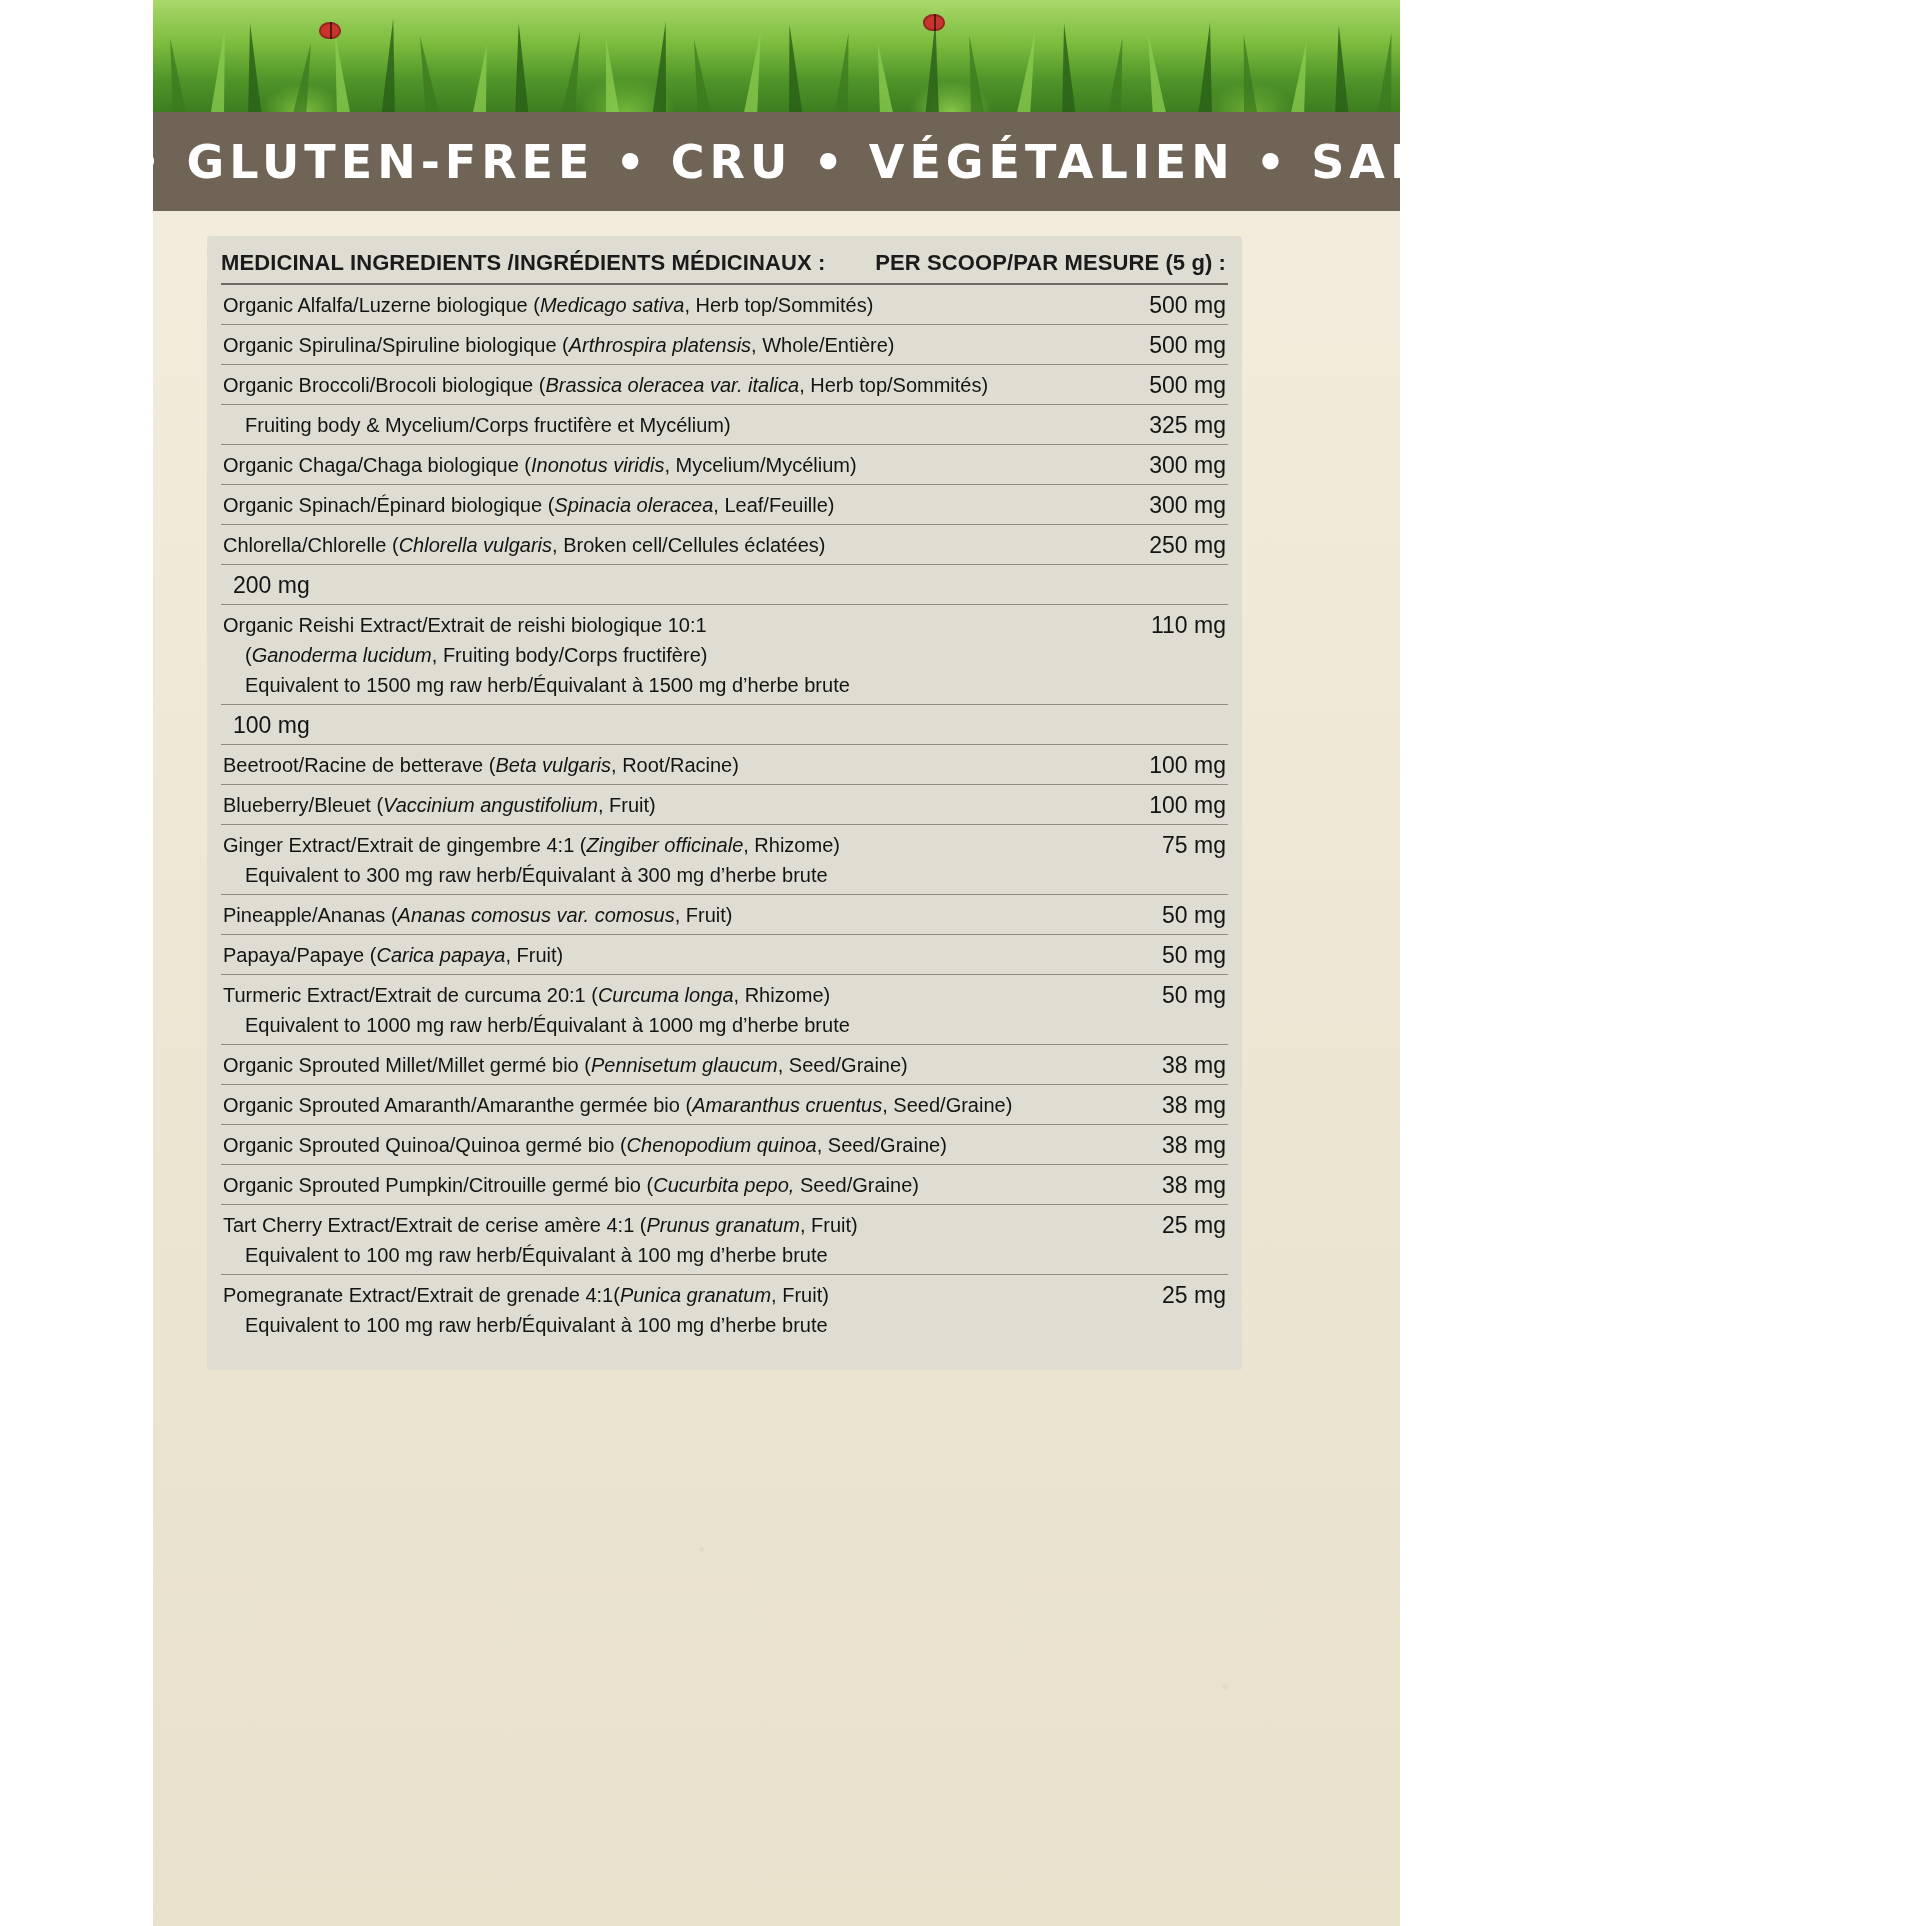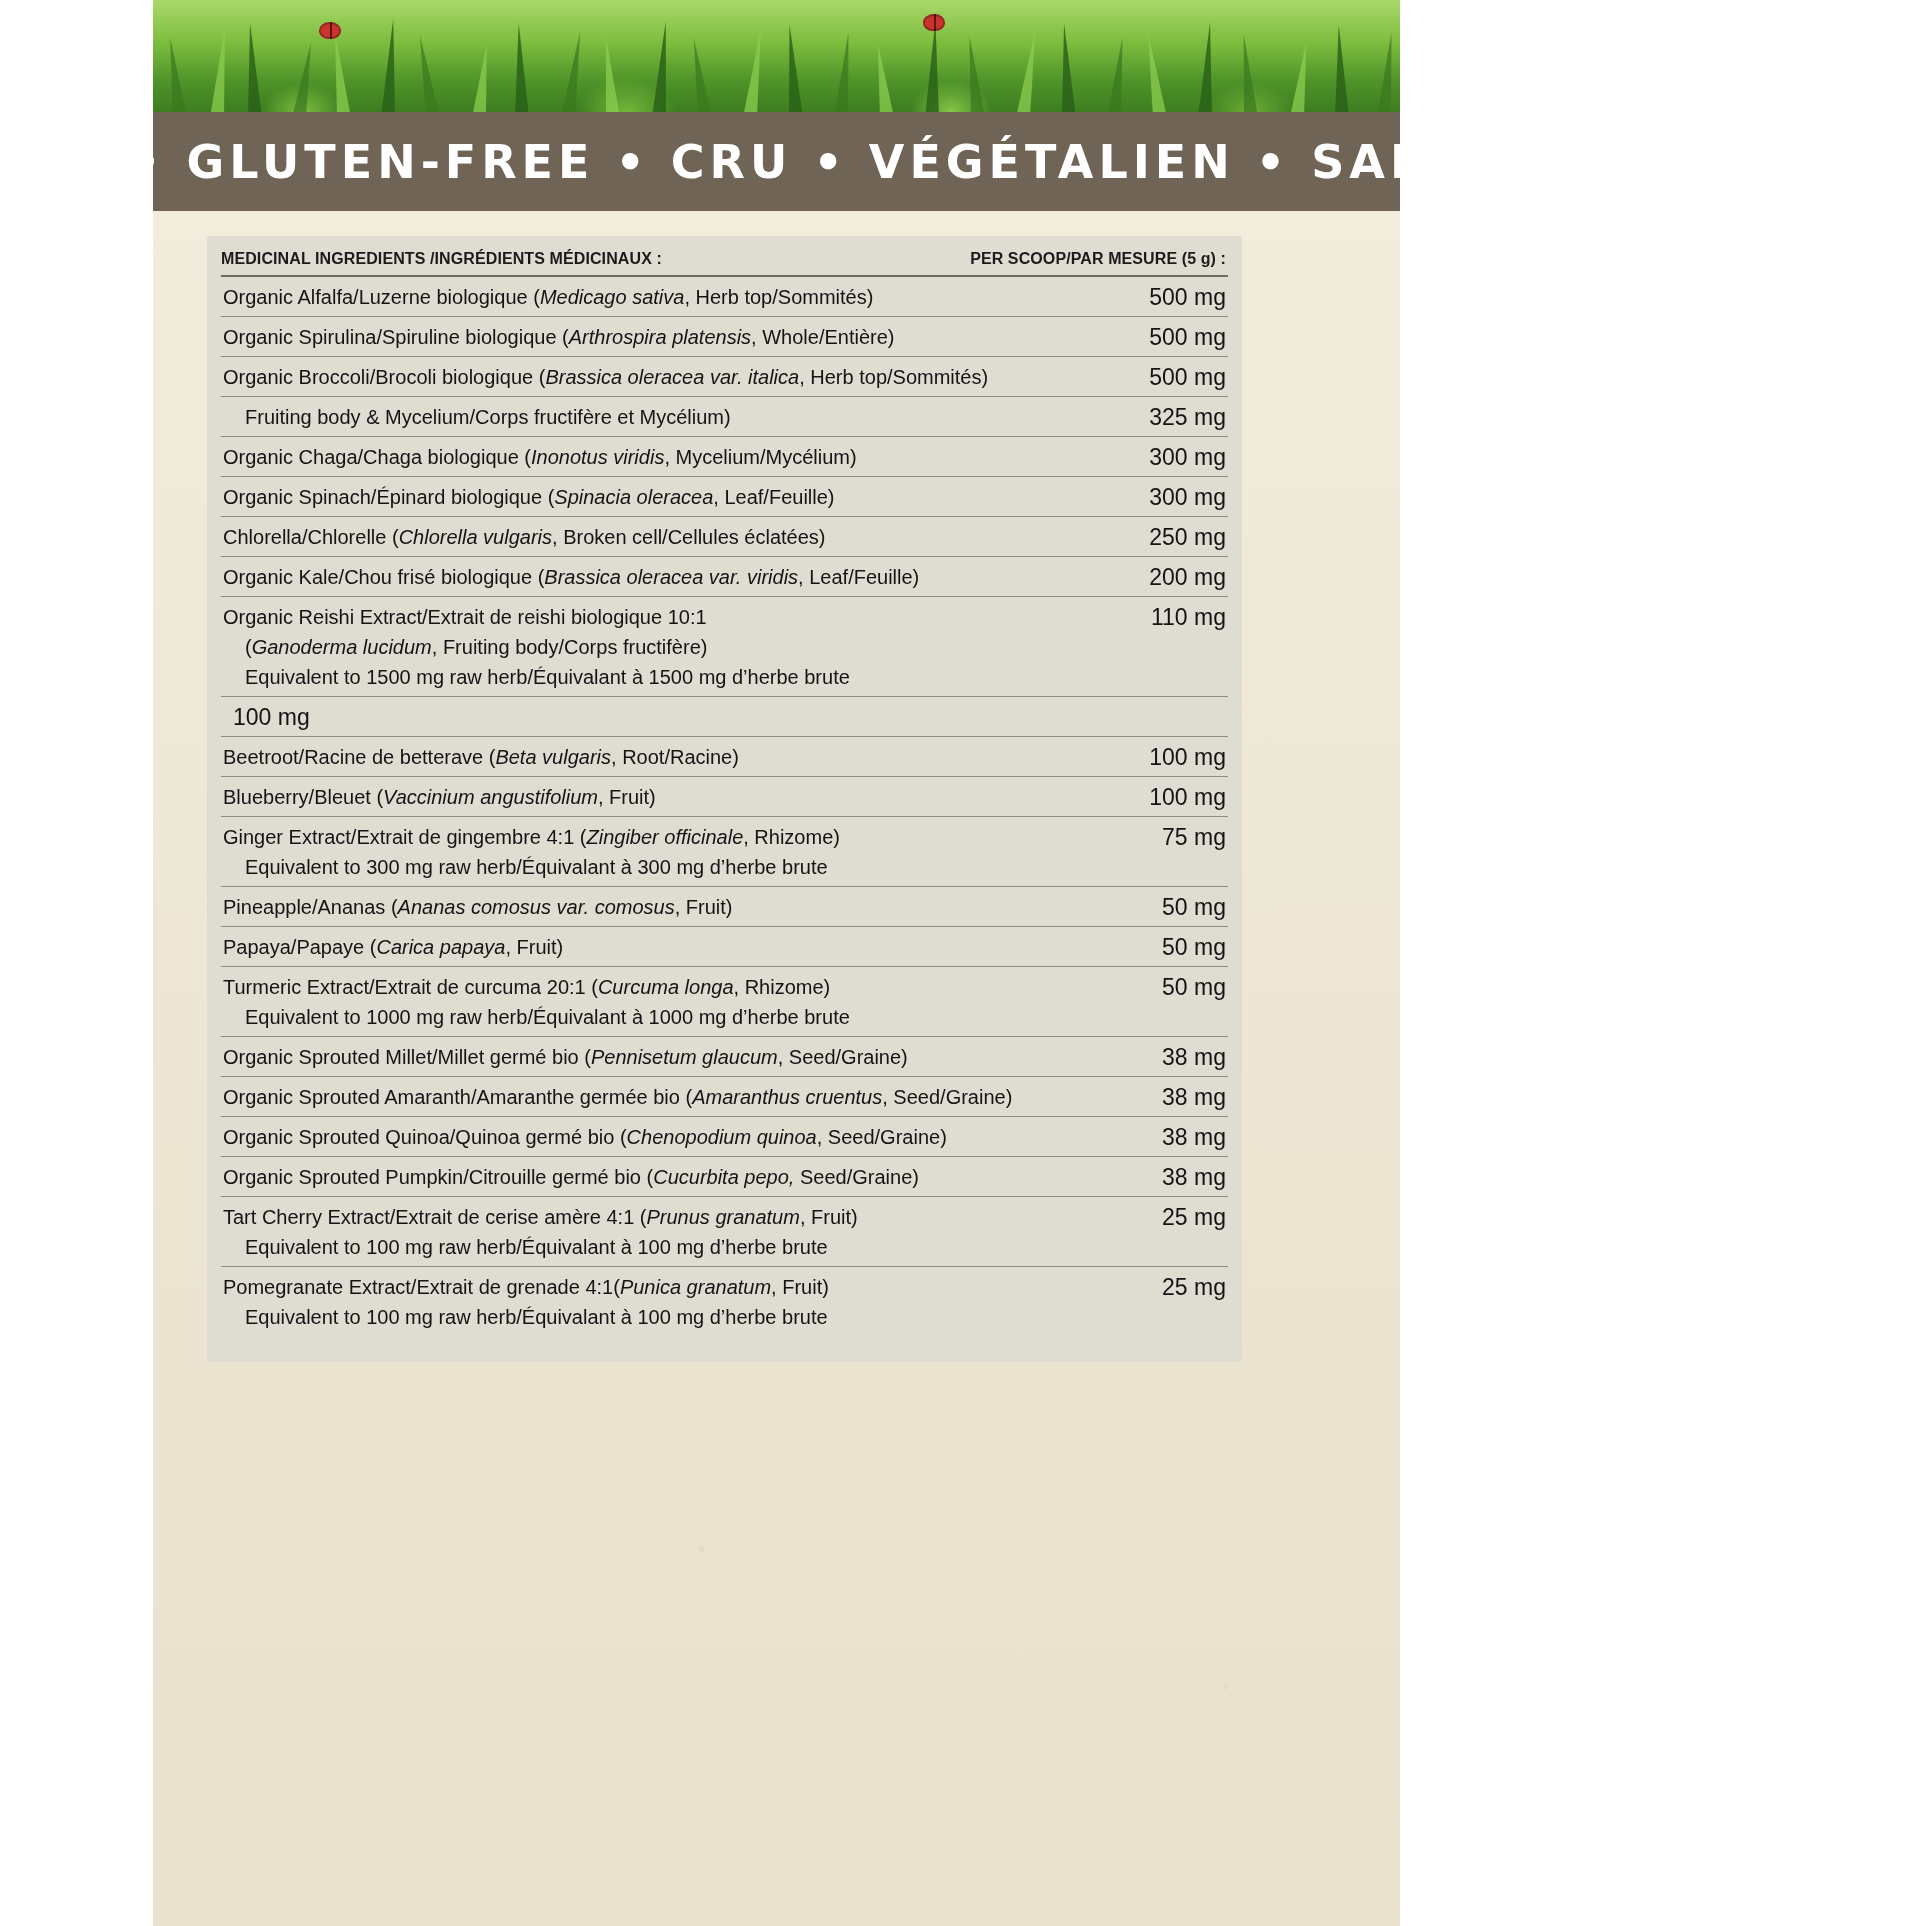--- a/index.html
+++ b/index.html
@@ -111,21 +111,21 @@
     width: 1035px;
     background: #dfdcd2;
     padding: 12px 14px 26px 14px;
     box-sizing: border-box;
     border-radius: 3px;
   }
 
   #table-header {
     display: flex;
     align-items: baseline;
-    font-size: 16px;
+    font-size: 22px;
     font-weight: 700;
     color: #1b1b1b;
     letter-spacing: 0.1px;
     padding: 2px 0 7px 0;
     border-bottom: 2px solid #6d6a63;
   }
   #header-left { flex: 1 1 auto; }
   #header-right { flex: 0 0 auto; padding-right: 2px; }
 
   .row {
@@ -252,21 +252,20 @@
           </div>
           <div class="row">
             <div class="row-name"><span>Organic Spinach/Épinard biologique (<em>Spinacia oleracea</em>, Leaf/Feuille)</span></div>
             <div class="row-amount">300 mg</div>
           </div>
           <div class="row">
             <div class="row-name"><span>Chlorella/Chlorelle (<em>Chlorella vulgaris</em>, Broken cell/Cellules éclatées)</span></div>
             <div class="row-amount">250 mg</div>
           </div>
           <div class="row">
-            <div class="row-name"><span>Organic Kale/Chou frisé biologique (<em>Brassica oleracea var. viridis</em>, Leaf/Feuille)</span></div>
             <div class="row-amount">200 mg</div>
           </div>
           <div class="row">
             <div class="row-name"><span>Organic Reishi Extract/Extrait de reishi biologique 10:1</span><span class="sub">(<em>Ganoderma lucidum</em>, Fruiting body/Corps fructifère)</span><span class="sub">Equivalent to 1500 mg raw herb/Équivalant à 1500 mg d’herbe brute</span></div>
             <div class="row-amount">110 mg</div>
           </div>
           <div class="row">
             <div class="row-amount">100 mg</div>
           </div>
           <div class="row">

